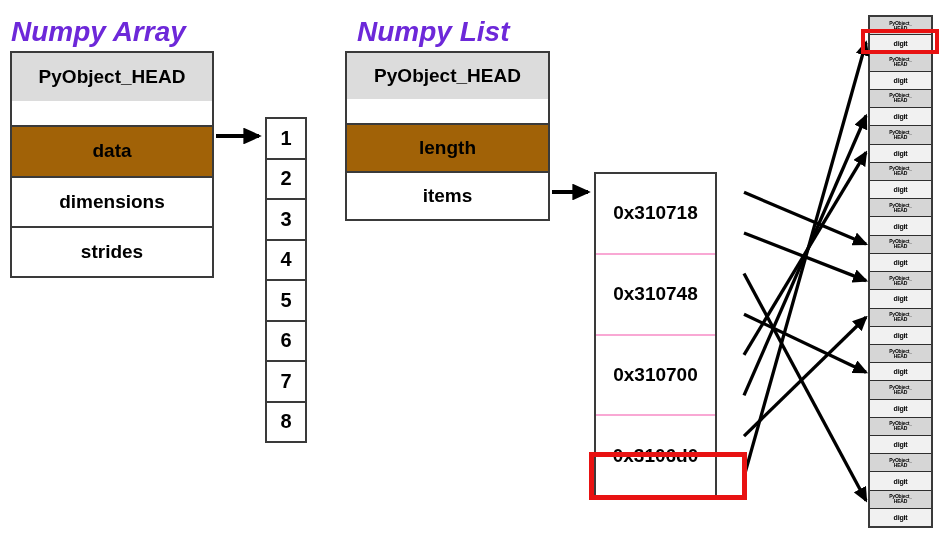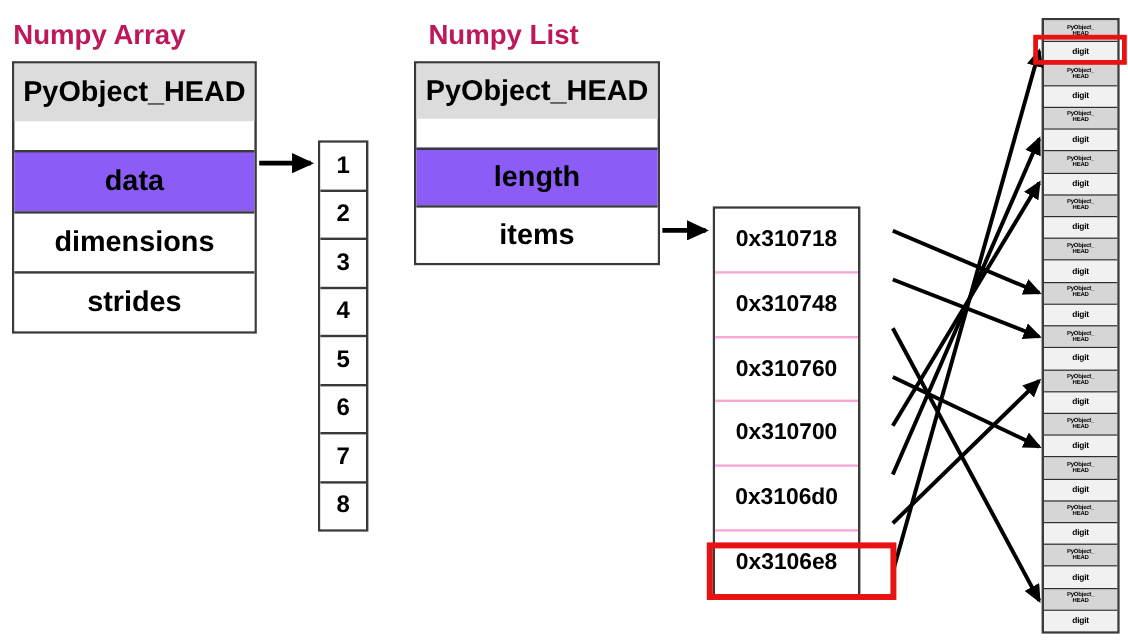--- a/index.html
+++ b/index.html
@@ -1,25 +1,25 @@
 <!DOCTYPE html>
 <html><head>
 <meta charset="utf-8">
 <style>
   html,body{margin:0;padding:0;background:#fff;}
   .canvas{position:relative;width:940px;height:537px;background:#ffffff;overflow:hidden;
           font-family:"Liberation Sans",sans-serif;color:#000;}
-  .title{position:absolute;font-size:23px;font-weight:700;color:#be185d;white-space:nowrap;}
+  .title{position:absolute;font-size:28px;font-weight:700;color:#6d28d9;white-space:nowrap;font-style:italic;}
   .struct{position:absolute;display:flex;flex-direction:column;border:2px solid #3a3a3a;
           box-sizing:border-box;background:#fff;}
   .struct .row{flex:1;display:flex;align-items:center;justify-content:center;
-          font-size:24px;font-weight:700;border-top:2px solid #3a3a3a;box-sizing:border-box;}
+          font-size:19px;font-weight:700;border-top:2px solid #3a3a3a;box-sizing:border-box;}
   .struct .row:first-child{border-top:none;}
   .bg-head{background:#dcdcdc;}
-  .bg-light{background:#8b5cf6;margin-top:24px;}
+  .bg-light{background:#a16207;margin-top:24px;}
   .bg-white{background:#ffffff;}
   .bufcell{flex:1;display:flex;align-items:center;justify-content:center;
           font-size:20px;font-weight:700;border-top:2px solid #3a3a3a;box-sizing:border-box;background:#fff;}
   .bufcell:first-child{border-top:none;}
   .addr{flex:1;display:flex;align-items:center;justify-content:center;
           font-size:19px;font-weight:700;border-top:2px solid #f9a8d4;box-sizing:border-box;background:#fff;}
   .addr:first-child{border-top:none;}
   .mem-cell{flex:1;display:flex;flex-direction:column;align-items:center;justify-content:center;
           border-top:1.5px solid #2e2e2e;box-sizing:border-box;overflow:hidden;}
   .mem-cell:first-child{border-top:none;}
@@ -59,24 +59,22 @@
 
   <div class="struct" style="left:345px;top:51px;width:205px;height:170px;">
     <div class="row bg-head">PyObject_HEAD</div>
     <div class="row bg-light">length</div>
     <div class="row bg-white">items</div>
   </div>
 
   <div class="struct" style="left:594px;top:172px;width:123px;height:325px;">
     <div class="addr">0x310718</div>
     <div class="addr">0x310748</div>
-    <div class="addr">0x310760</div>
     <div class="addr">0x310700</div>
     <div class="addr">0x3106d0</div>
-    <div class="addr">0x3106e8</div>
   </div>
 
   <div class="struct" style="left:868px;top:15px;width:65px;height:513px;">
 
       <div class="mem-cell head">
         <span class="l1">PyObject_</span>
         <span class="l2">HEAD</span>
       </div>
 
       <div class="mem-cell digit">

